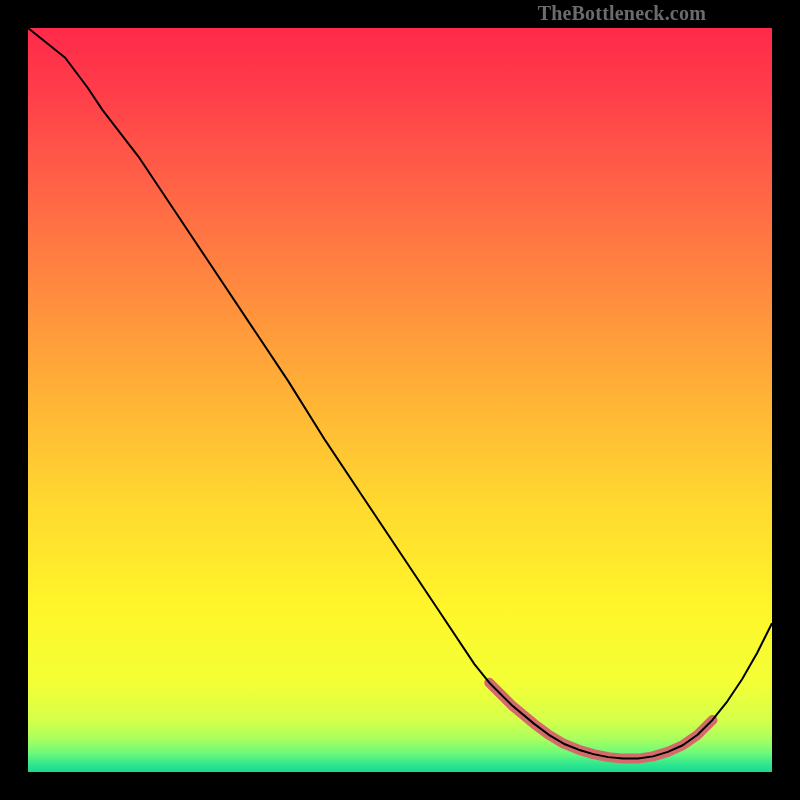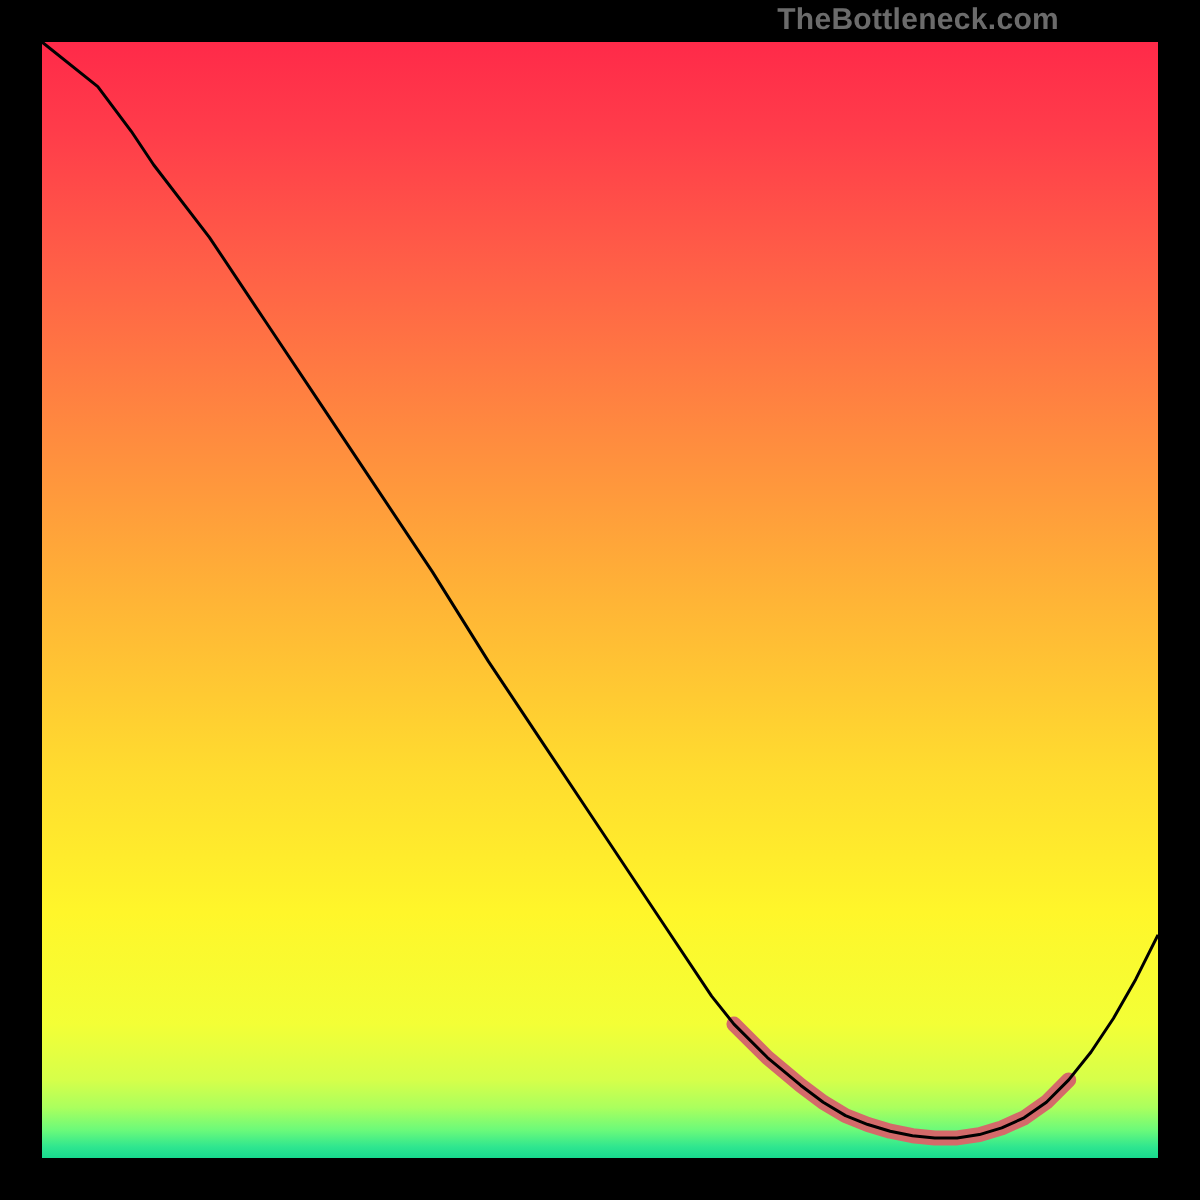--- a/index.html
+++ b/index.html
@@ -11,20 +11,21 @@
     overflow: hidden;
     font-family: Arial, Helvetica, sans-serif;
   }
   .frame {
     position: absolute;
     left: 0;
     top: 0;
     width: 716px;
     height: 800px;
     background: #000000;
+    font-family: Liberation Serif, serif;
   }
   .watermark {
     position: absolute;
     top: 2px;
     right: 10px;
     color: #6b6b6b;
     font-size: 20px;
     font-weight: 600;
     letter-spacing: 0.2px;
     z-index: 50;

